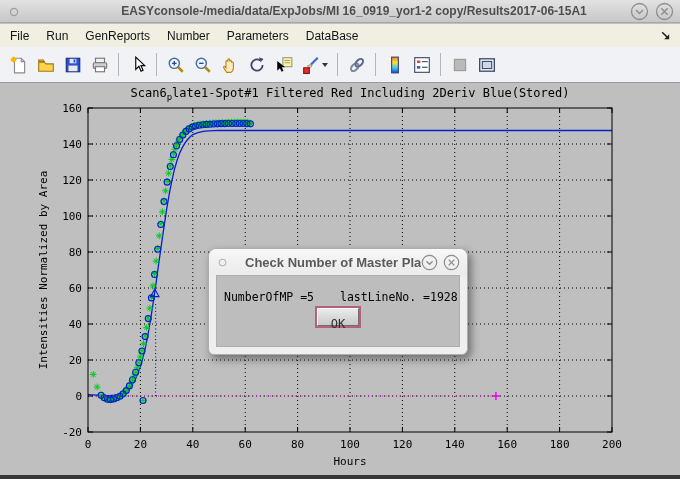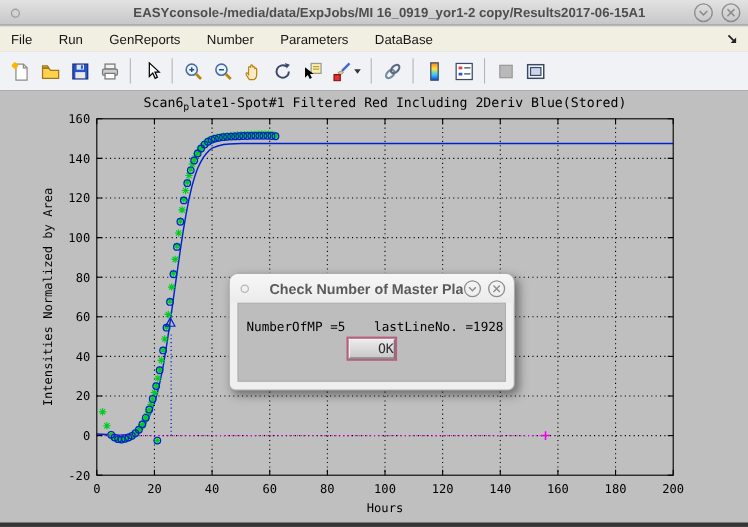--- a/index.html
+++ b/index.html
@@ -10,21 +10,21 @@
   .titlebar{position:absolute;left:0;top:0;width:680px;height:23px;
             background:linear-gradient(#e2e2e2,#c7c7c7);border-bottom:1px solid #a8a8a8;
             display:flex;align-items:center;}
   .tb-circle{position:absolute;left:9px;top:7px;line-height:0;}
   .tb-title{flex:1;text-align:center;font-size:12px;font-weight:bold;color:#4e4e4e;
             white-space:nowrap;overflow:hidden;padding-left:28px;}
   .tb-btns{position:absolute;right:6px;top:2px;display:flex;gap:6px;}
   .round-btn{width:19px;height:19px;line-height:0;cursor:default;}
   
   .menubar{position:absolute;left:0;top:24px;width:680px;height:23px;background:#f1efe2;
-           display:flex;align-items:center;gap:24px;padding-left:10px;font-size:12px;color:#141414;}
+           display:flex;align-items:center;gap:17px;padding-left:10px;font-size:12px;color:#141414;}
   .menu-item{white-space:nowrap;}
   .menubar-arrow{position:absolute;right:8px;top:5px;line-height:0;}
   
   .toolbar{position:absolute;left:0;top:47px;width:680px;height:36px;background:#f1f2f5;
            border-bottom:1px solid #9a9a9a;display:flex;align-items:center;padding-left:5px;}
   .tbtn{width:27px;height:27px;display:flex;align-items:center;justify-content:center;flex:0 0 auto;}
   .tsep{width:1px;height:23px;background:#b5b5b5;margin:0 5px;flex:0 0 auto;}
   .tcaret{width:0;height:0;border-left:3.5px solid transparent;border-right:3.5px solid transparent;
           border-top:4px solid #333;margin:0 4px 0 -2px;}
   
@@ -42,21 +42,21 @@
   .dlg-title{margin-left:36px;font-size:13px;font-weight:bold;color:#5a5a5a;
              white-space:nowrap;overflow:hidden;max-width:176px;}
   .dlg-btns{position:absolute;right:7px;top:5px;display:flex;gap:5px;}
   .dlg-inner{margin:0 7px 7px;height:72px;background:#bdbdbd;border:1px solid #aeaeae;
              display:flex;flex-direction:column;align-items:center;}
   .dlg-text{align-self:flex-start;display:flex;gap:26px;margin:14px 0 4px 7px;
             font-family:"DejaVu Sans Mono",monospace;font-size:11.5px;color:#000;white-space:pre;}
   .ok-btn{width:42px;height:18px;font-family:"DejaVu Sans Mono",monospace;font-size:12px;color:#2e2e2e;
           background:linear-gradient(#ebebeb,#c9c9c9);
           border:1px solid;border-color:#fbfbfb #6f6f6f #6f6f6f #fbfbfb;
-          box-shadow:0 0 0 2px #b75f80;padding:0;line-height:15px;text-align:right;}
+          box-shadow:0 0 0 2px #b75f80;padding:8px;line-height:15px;}
 </style>
 </head>
 <body>
 
 <div class="window">
 
   <div class="titlebar">
     <span class="tb-circle">
       <svg width="10" height="10">
           <circle cx="5" cy="5" r="3.6" fill="none" stroke="#9f9f9f" stroke-width="1.2"></circle>

